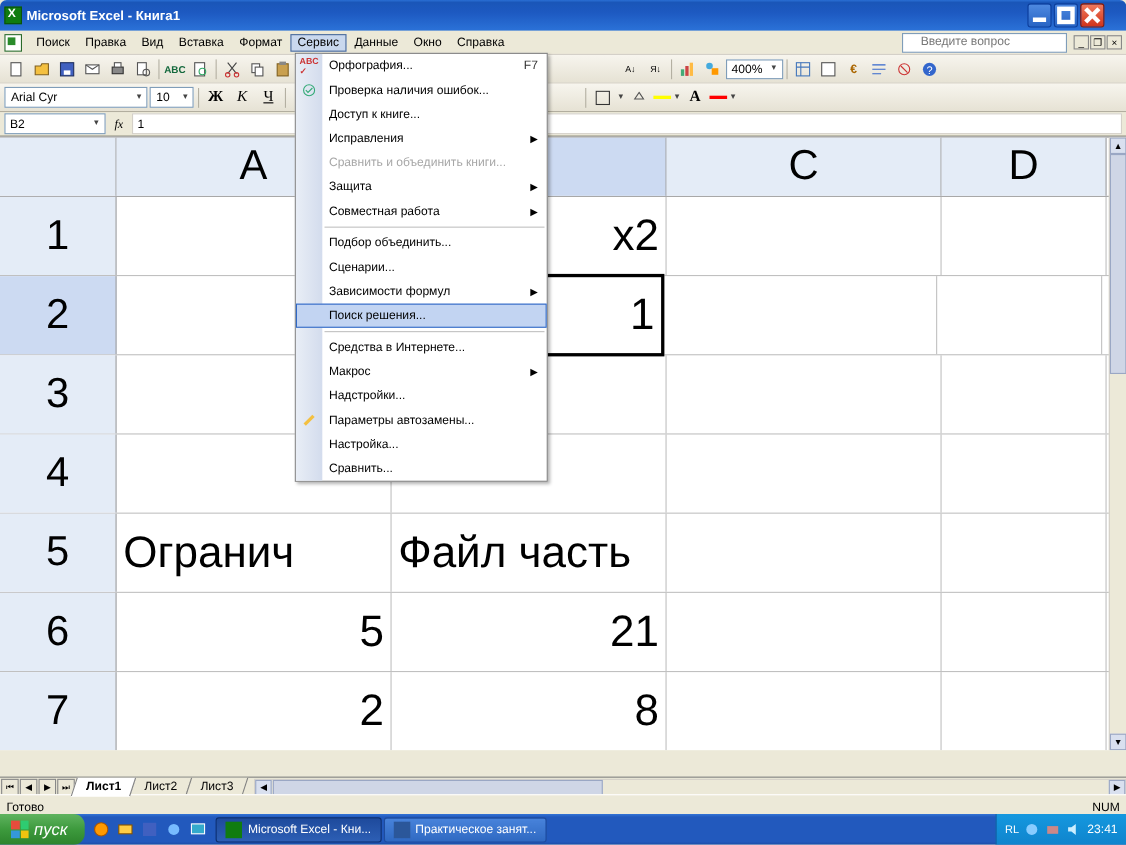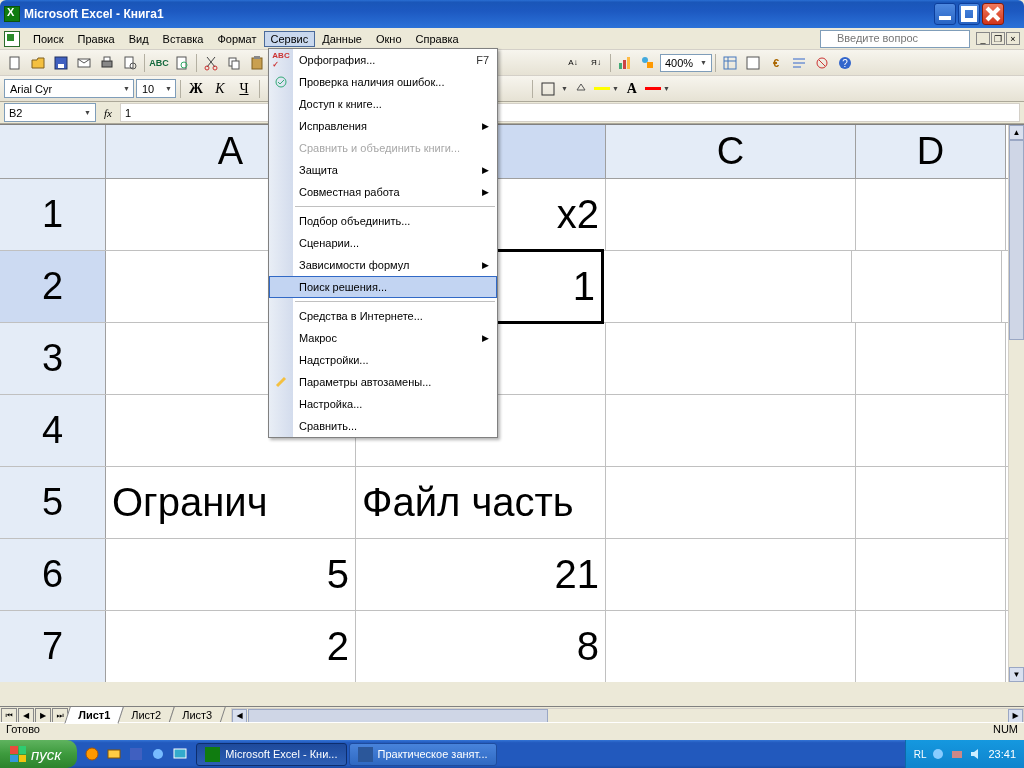--- a/index.html
+++ b/index.html
@@ -80,21 +80,21 @@
   .tabstrip{position:absolute;bottom:44px;left:0;right:0;height:18px;background:#ece9d8;display:flex;align-items:center;border-top:1px solid #808080;font-size:11px;}
   .tabctrl{width:16px;height:16px;border:1px solid #888;background:#ece9d8;display:flex;align-items:center;justify-content:center;font-size:8px;margin-left:1px;}
   .sheet-tab{padding:0 10px;height:17px;border:1px solid #808080;border-top:none;background:#ece9d8;margin-left:-1px;display:flex;align-items:center;transform:skewX(-18deg);}
   .sheet-tab span{transform:skewX(18deg);}
   .sheet-tab.active{background:#fff;font-weight:bold;border-bottom:1px solid #fff;z-index:2;}
   .hscroll{margin-left:8px;flex:1;height:16px;background:#ece9d8;border:1px solid #d4d0c8;position:relative;}
   .hscroll .thumb{position:absolute;left:0;width:300px;top:0;bottom:0;background:#cfd6e6;border:1px solid #9aa7c4;}
   .hscroll .arr{position:absolute;width:15px;top:0;bottom:0;background:#d9e0ef;border:1px solid #9aa7c4;display:flex;align-items:center;justify-content:center;font-size:8px;}
   .hscroll .arr.l{left:0;} .hscroll .arr.r{right:0;}
 
-  .statusbar{position:absolute;bottom:28px;left:0;right:0;height:18px;background:#ece9d8;border-top:1px solid #fff;display:flex;align-items:flex-start;padding:0 6px;font-size:11px;}
+  .statusbar{position:absolute;bottom:28px;left:0;right:0;height:18px;background:#ece9d8;border-top:1px solid #fff;display:flex;align-items:flex-end;padding:0 6px;font-size:11px;}
   .statusbar .right{margin-left:auto;display:flex;gap:30px;}
 
   
   .taskbar{position:absolute;bottom:0;left:0;right:0;height:28px;background:linear-gradient(to bottom,#3374d6 0%,#2259bd 10%,#2259bd 90%,#1a4ba5 100%);display:flex;align-items:center;}
   .startbtn{height:28px;padding:0 16px 0 10px;background:linear-gradient(to bottom,#5fb35f 0%,#3d9a3d 50%,#2c832c 100%);color:#fff;font-weight:normal;font-style:italic;font-size:15px;display:flex;align-items:center;border-radius:0 10px 10px 0;gap:5px;}
   .startbtn .winlogo{width:16px;height:16px;display:grid;grid-template-columns:1fr 1fr;grid-template-rows:1fr 1fr;gap:1px;}
   .winlogo span:nth-child(1){background:#e74c3c;} .winlogo span:nth-child(2){background:#2ecc71;}
   .winlogo span:nth-child(3){background:#3498db;} .winlogo span:nth-child(4){background:#f1c40f;}
   .ql{display:flex;gap:4px;padding:0 6px;}
   .ql span{width:18px;height:18px;display:flex;align-items:center;justify-content:center;}

